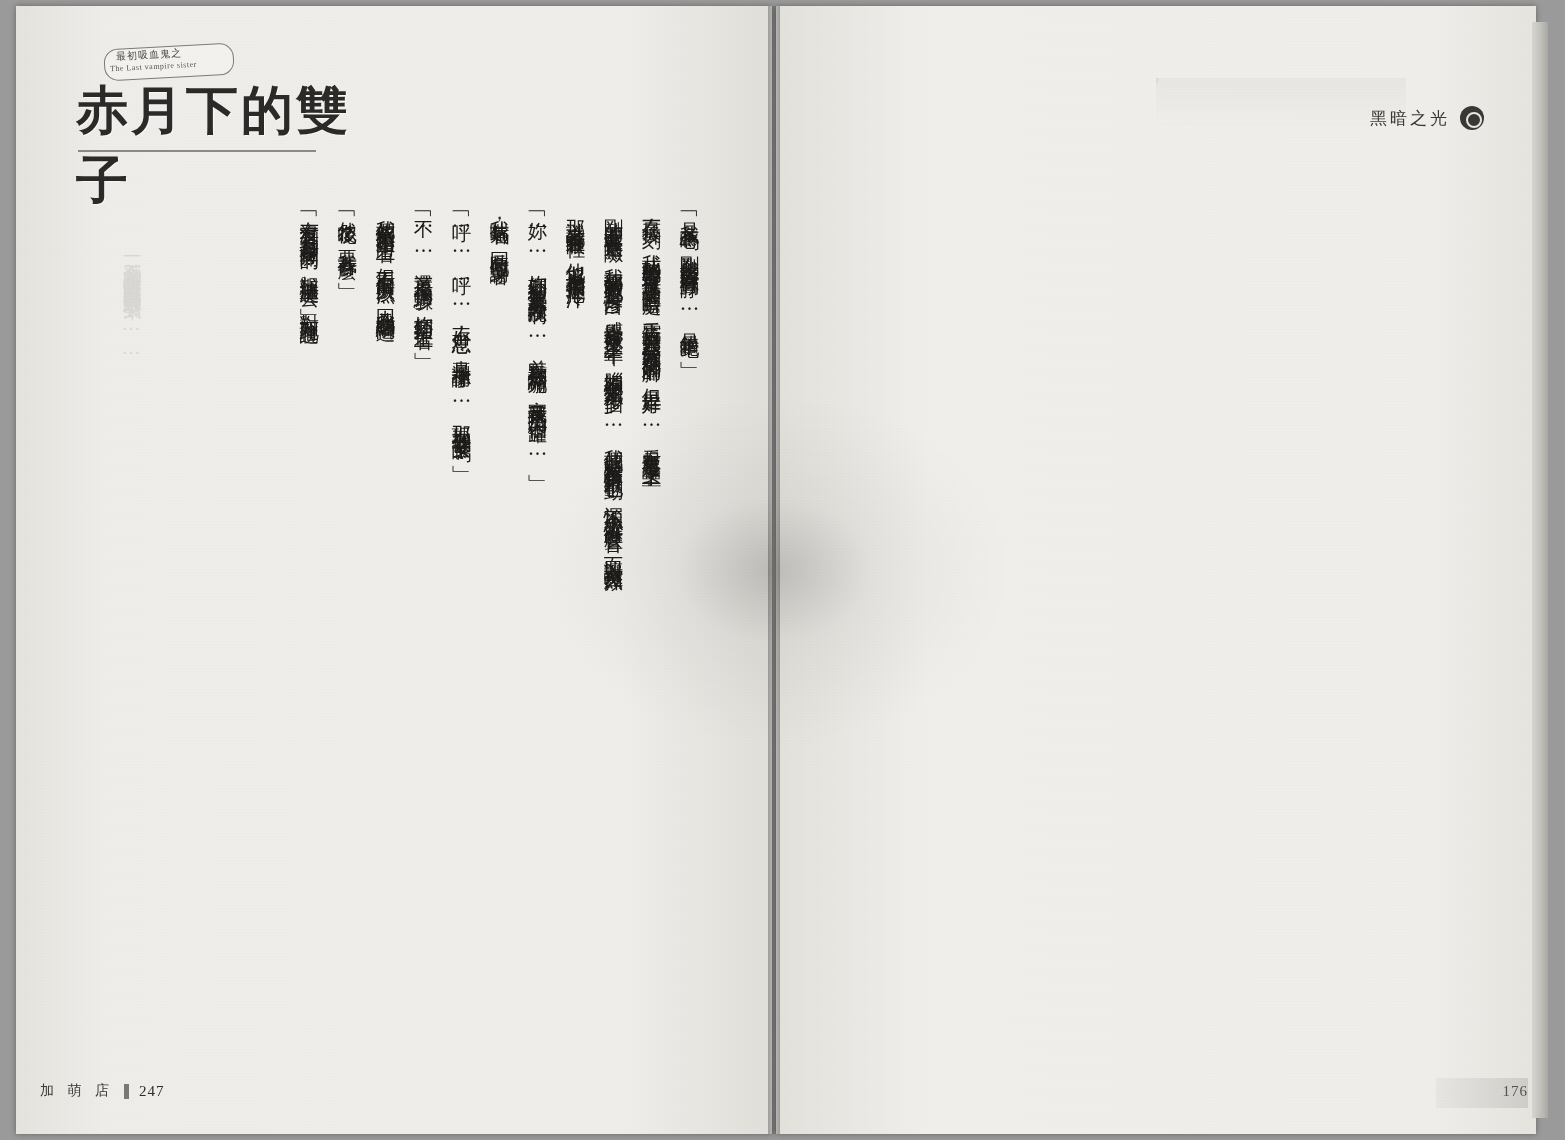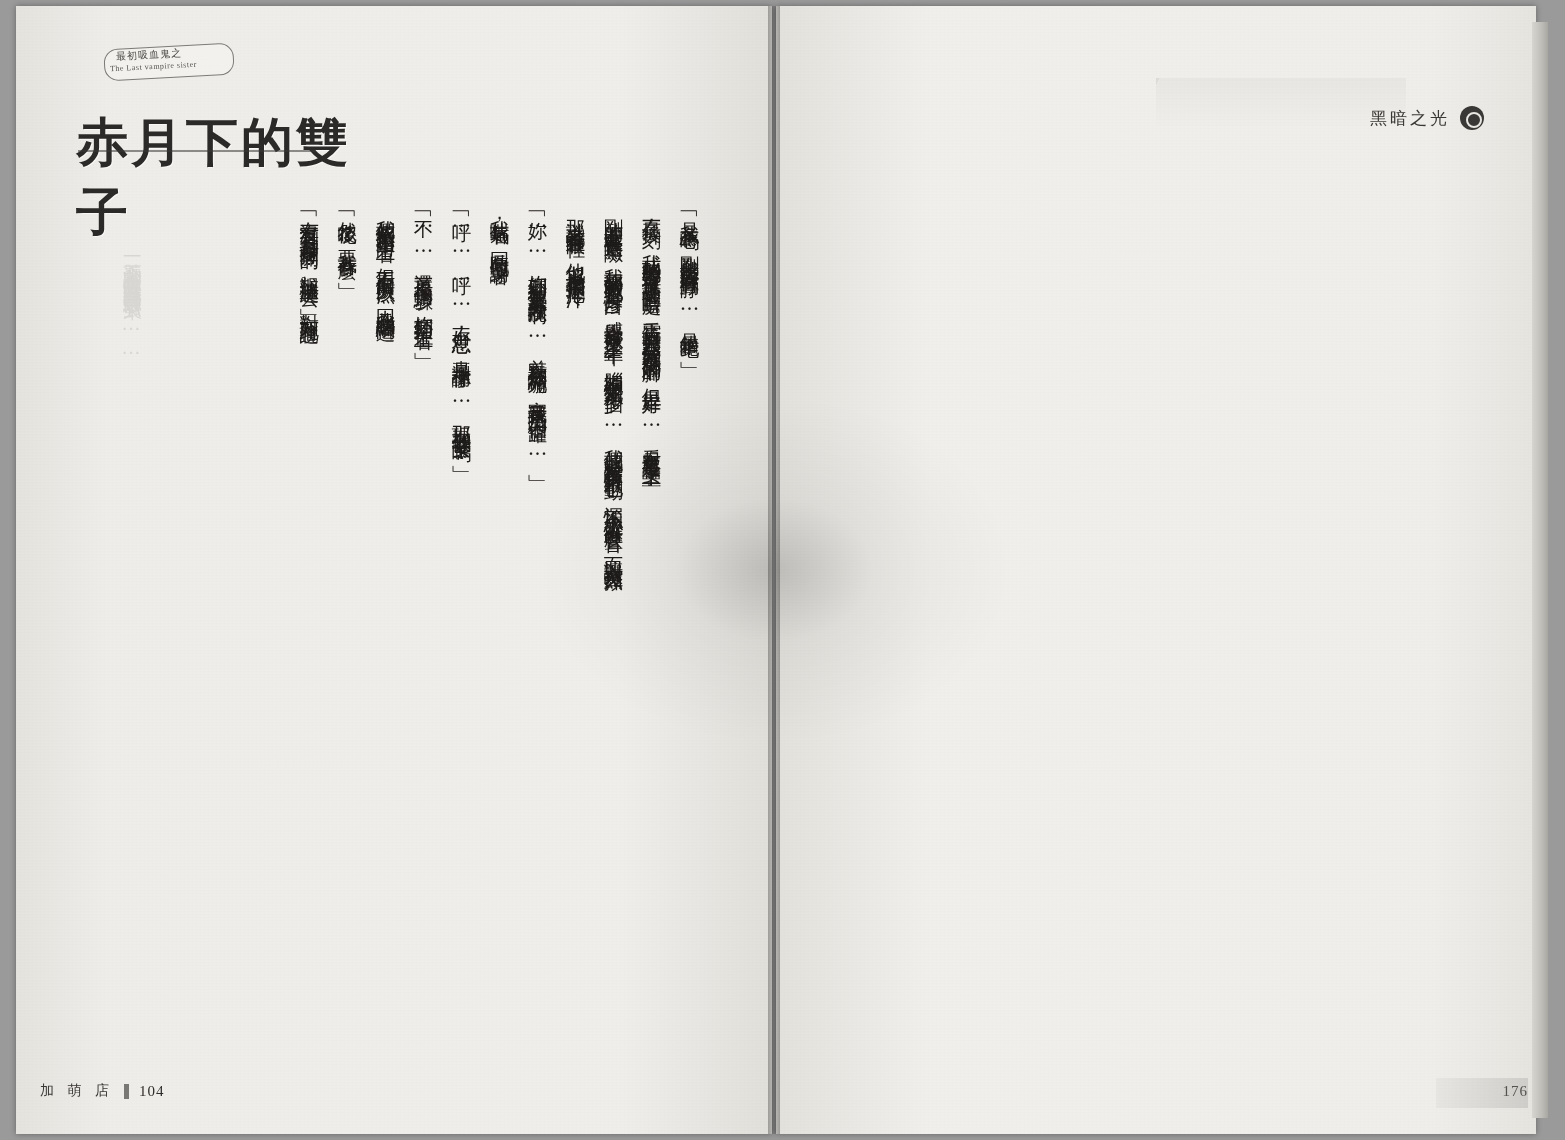--- a/index.html
+++ b/index.html
@@ -113,21 +113,20 @@
   .masthead .title-cn {
     position: absolute;
     left: 0px;
     top: 30px;
     font-size: 52px;
     font-weight: bold;
     letter-spacing: 3px;
     color: #2c2a28;
     font-family: "DejaVu Serif", serif;
     text-shadow: 1px 1px 0 rgba(255,255,255,.6);
-    margin-top: 32px;
   }
   .masthead .title-underline {
     position: absolute;
     left: 2px;
     top: 104px;
     width: 238px;
     height: 2px;
     background: #3a3836;
     opacity: .55;
   }
@@ -288,21 +287,21 @@
       <p>「呼……呼……不好意思，真是謝謝你了……那現在我們安全了嗎？」</p>
       <p>「不……還差最後一個步驟，妳們抬頭往上看。」</p>
       <p>我們依照指示抬頭向上看，但看不出個所以然，因此我繼續問道：</p>
       <p>「然後呢？要我看什麼？」</p>
       <p>「有沒有看到一扇窗戶是打開的？想辦法爬進去。」對方如此說道。</p>
     </div>
 
     <div class="folio folio-left">
       <span class="shop">加 萌 店</span>
       <span class="bar"></span>
-      <span>104</span>
+      <span>247</span>
     </div>
   </div>
 
   <div class="page page-right">
     <div class="grain"></div>
 
     <div class="ghost-art"></div>
 
     <div class="runhead">
       <span class="rh-text">黑暗之光</span>

